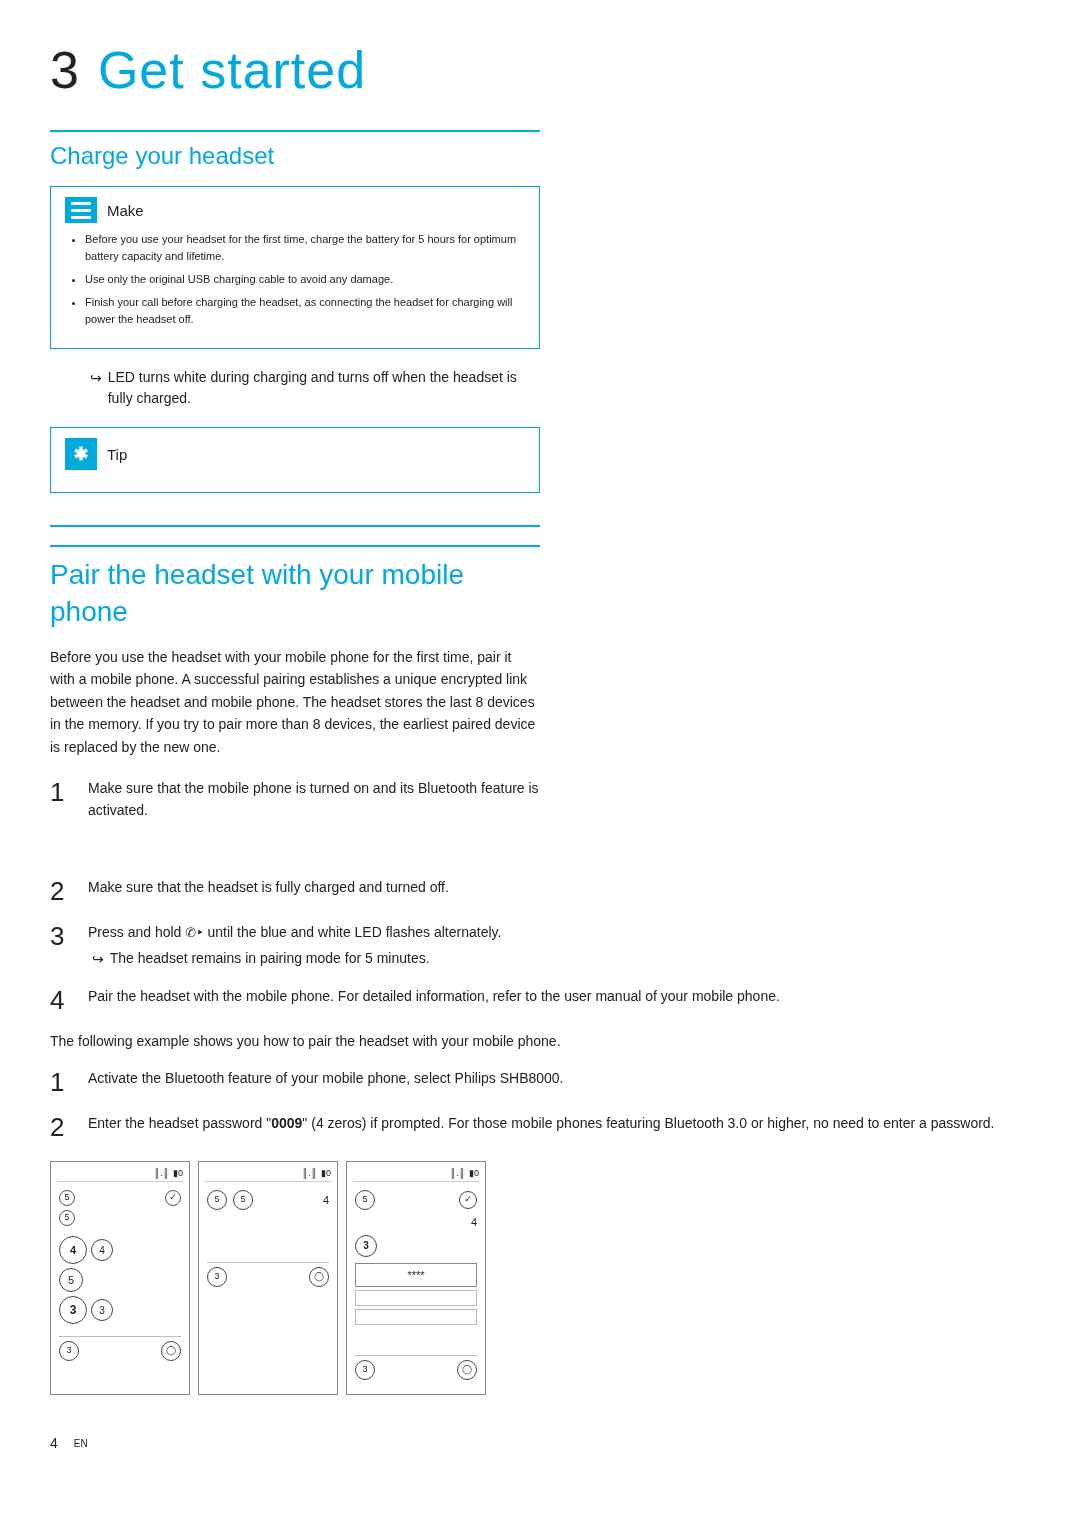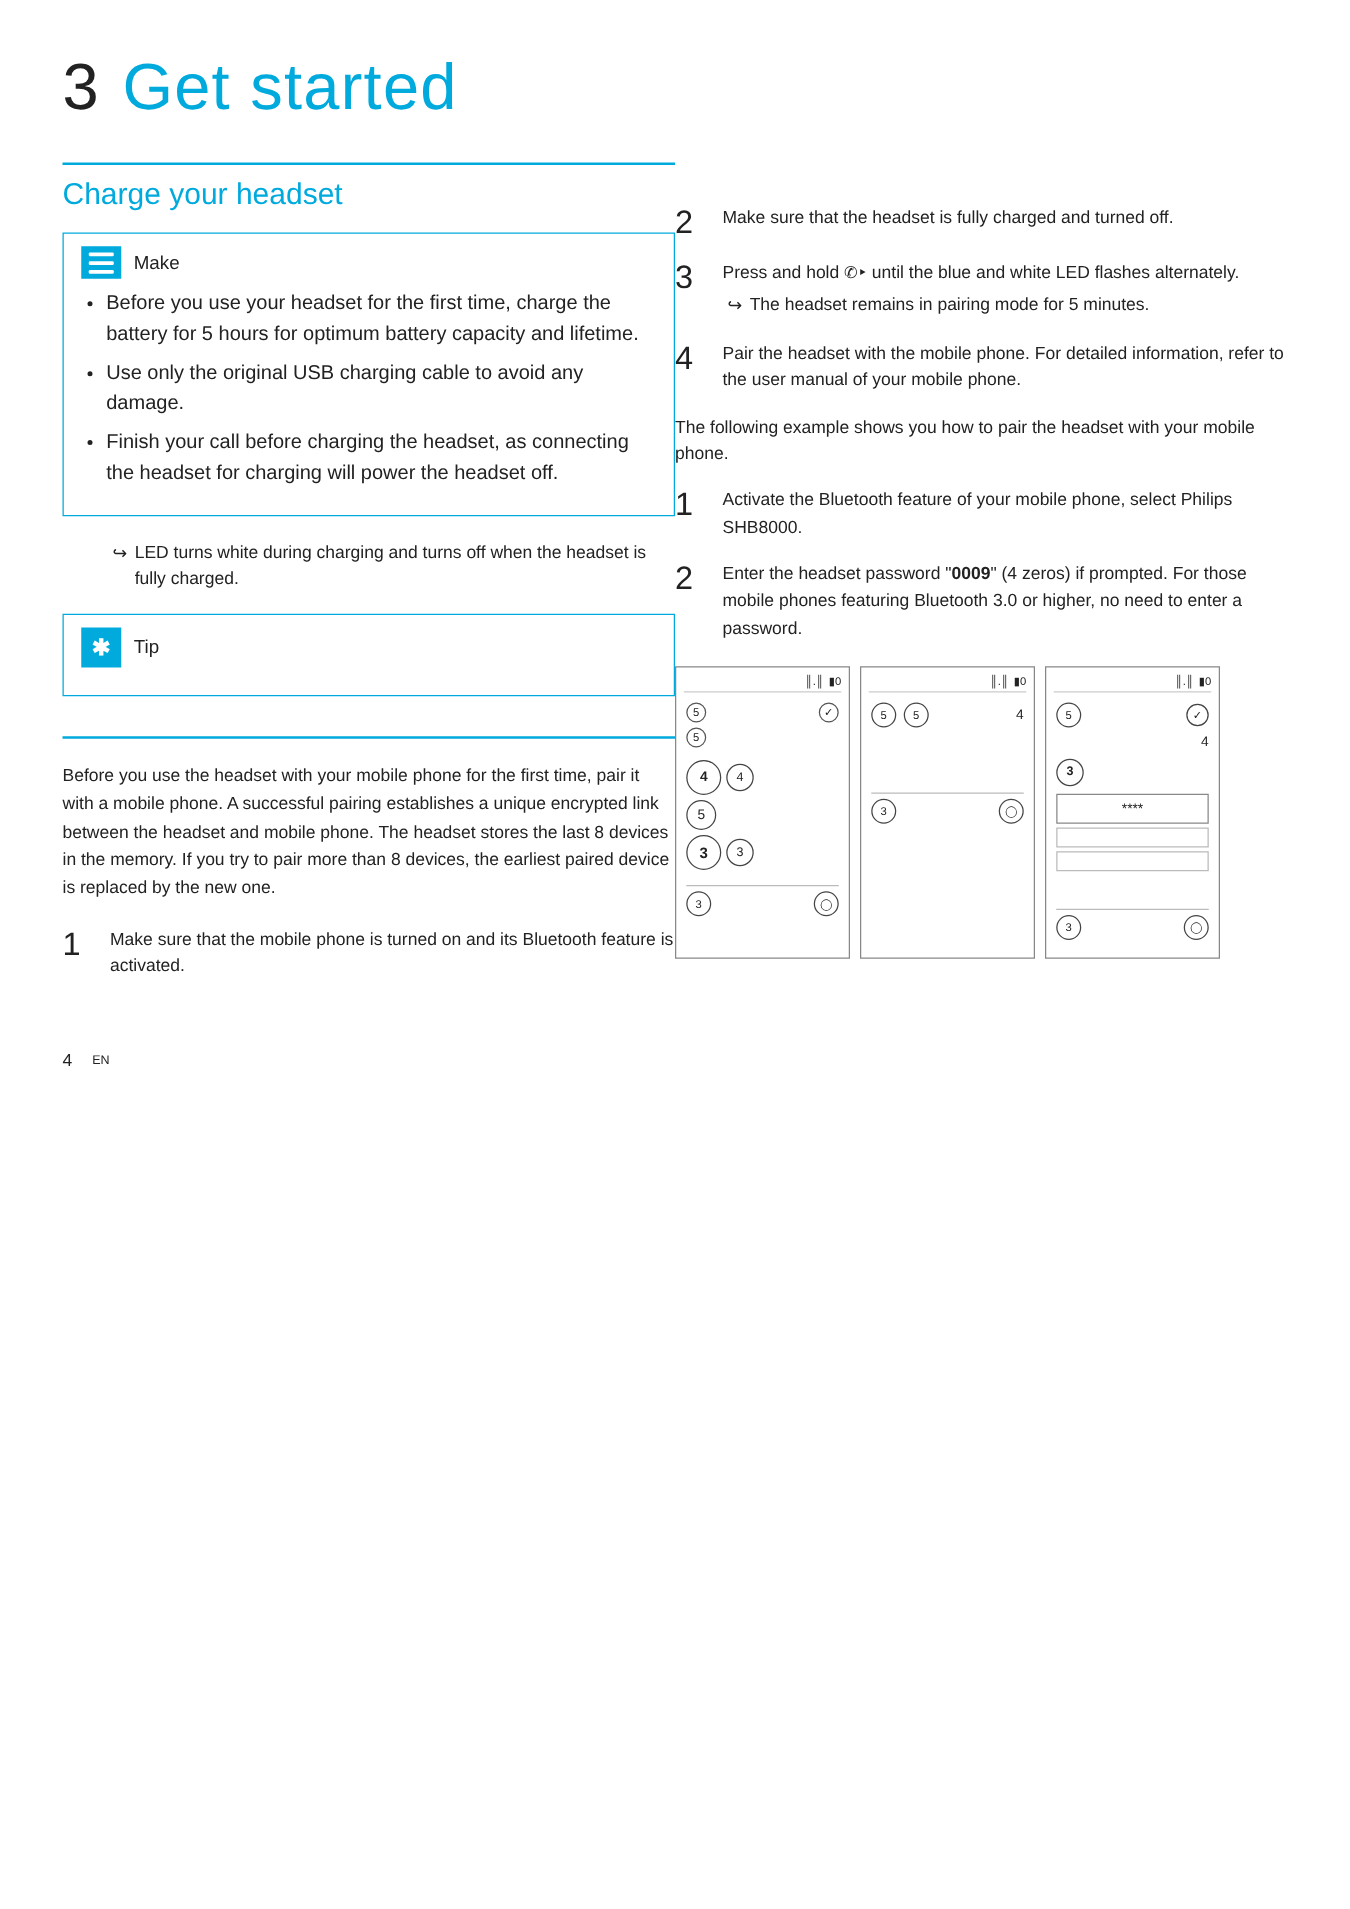--- a/index.html
+++ b/index.html
@@ -25,21 +25,23 @@
       color: #222;
       font-weight: 300;
       margin-right: 18px;
     }
     .page-title span.chapter-text {
       color: #00aadd;
     }
 
     .two-col {
       display: flex;
-      align-items: center;
+      gap: 40px;
+      align-items: flex-start;
+      flex-direction: column;
     }
 
     .left-col {
       width: 490px;
       flex-shrink: 0;
     }
 
     .right-col {
       flex: 1;
       padding-top: 0;
@@ -101,21 +103,21 @@
 
     .box-label {
       font-size: 15px;
       font-weight: 500;
       color: #222;
     }
 
     .bullet-list {
       list-style: disc;
       padding-left: 20px;
-      font-size: 16px;
+      font-size: 11px;
       line-height: 1.55;
     }
 
     .bullet-list li {
       margin-bottom: 6px;
     }
 
     .connect-text {
       font-size: 14px;
       margin-bottom: 8px;
@@ -329,20 +331,21 @@
         <div class="note-header">
           <div class="tip-icon">✱</div>
           <span class="box-label">Tip</span>
         </div>
       </div>
     </div>
 
     <hr class="divider-line">
 
     <div class="pair-section">
+      <h2 class="pair-section-title">Pair the headset with your mobile phone</h2>
       <p class="pair-intro">Before you use the headset with your mobile phone for the first time, pair it with a mobile phone. A successful pairing establishes a unique encrypted link between the headset and mobile phone. The headset stores the last 8 devices in the memory. If you try to pair more than 8 devices, the earliest paired device is replaced by the new one.</p>
 
       <div class="step">
         <span class="step-num">1</span>
         <div class="step-content">Make sure that the mobile phone is turned on and its Bluetooth feature is activated.</div>
       </div>
     </div>
 
   </div>
 

